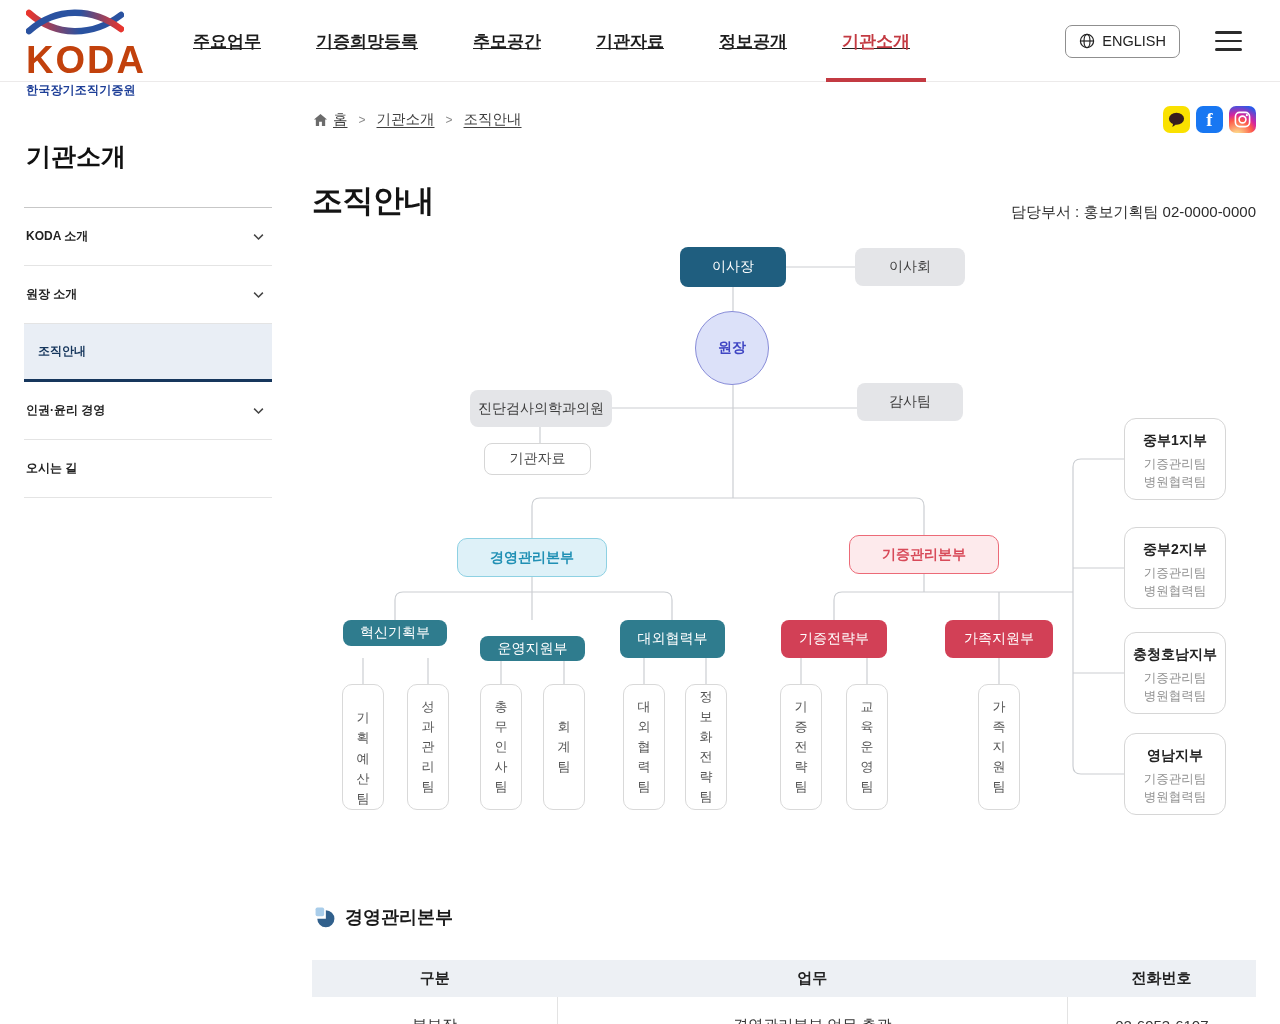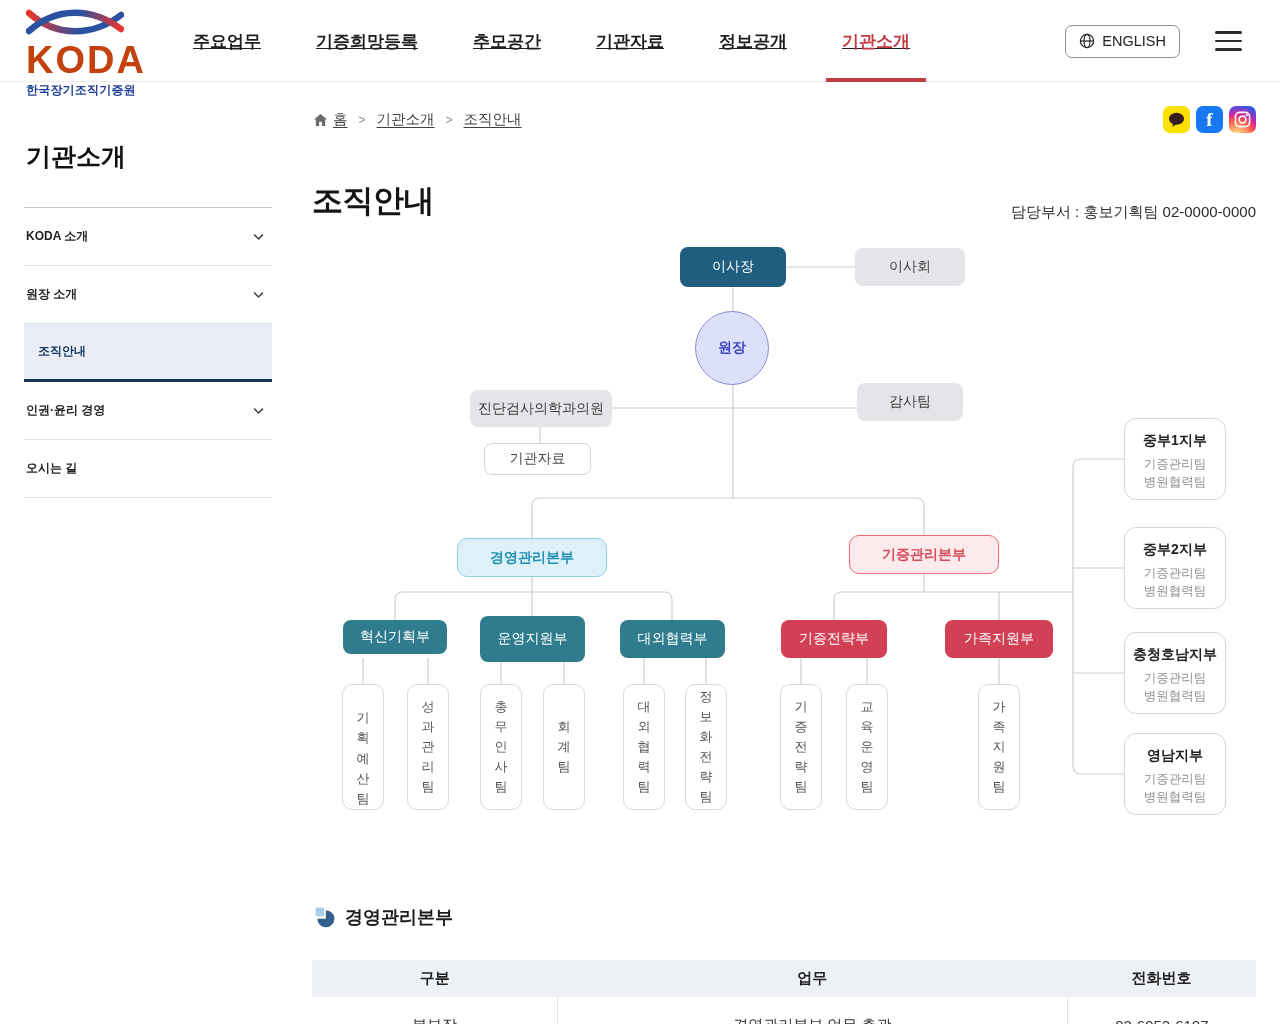--- a/index.html
+++ b/index.html
@@ -238,22 +238,22 @@
     <div class="obox ob-dark" style="left:368px; top:7px; width:106px; height:40px;">이사장</div>
     <div class="obox ob-gray" style="left:543px; top:8px; width:110px; height:38px;">이사회</div>
     <div class="obox ob-circle" style="left:383px; top:71px; width:74px; height:74px;">원장</div>
     <div class="obox ob-gray" style="left:158px; top:150px; width:142px; height:37px;">진단검사의학과의원</div>
     <div class="obox ob-white" style="left:172px; top:203px; width:107px; height:32px;">기관자료</div>
     <div class="obox ob-gray" style="left:545px; top:143px; width:106px; height:38px;">감사팀</div>
 
     <div class="obox ob-divb" style="left:145px; top:298px; width:150px; height:39px;">경영관리본부</div>
     <div class="obox ob-divr" style="left:537px; top:295px; width:150px; height:39px;">기증관리본부</div>
 
-    <div class="obox ob-teal" style="left:31px; top:380px; width:104px; height:34px;">혁신기획부</div>
-    <div class="obox ob-teal" style="left:168px; top:376px; width:105px; height:46px;">운영지원부</div>
+    <div class="obox ob-teal" style="left:31px; top:380px; width:104px; height:26px;">혁신기획부</div>
+    <div class="obox ob-teal" style="left:168px; top:396px; width:105px; height:25px;">운영지원부</div>
     <div class="obox ob-teal" style="left:308px; top:380px; width:105px; height:38px;">대외협력부</div>
     <div class="obox ob-red" style="left:469px; top:380px; width:106px; height:38px;">기증전략부</div>
     <div class="obox ob-red" style="left:633px; top:380px; width:108px; height:38px;">가족지원부</div>
 
     <div class="team-v" style="left:30px;align-items:flex-end;">
         <span>기획예산팀</span>
       </div>
     <div class="team-v" style="left:95px;justify-content:center;">
         <span>성과관리팀</span>
       </div>

